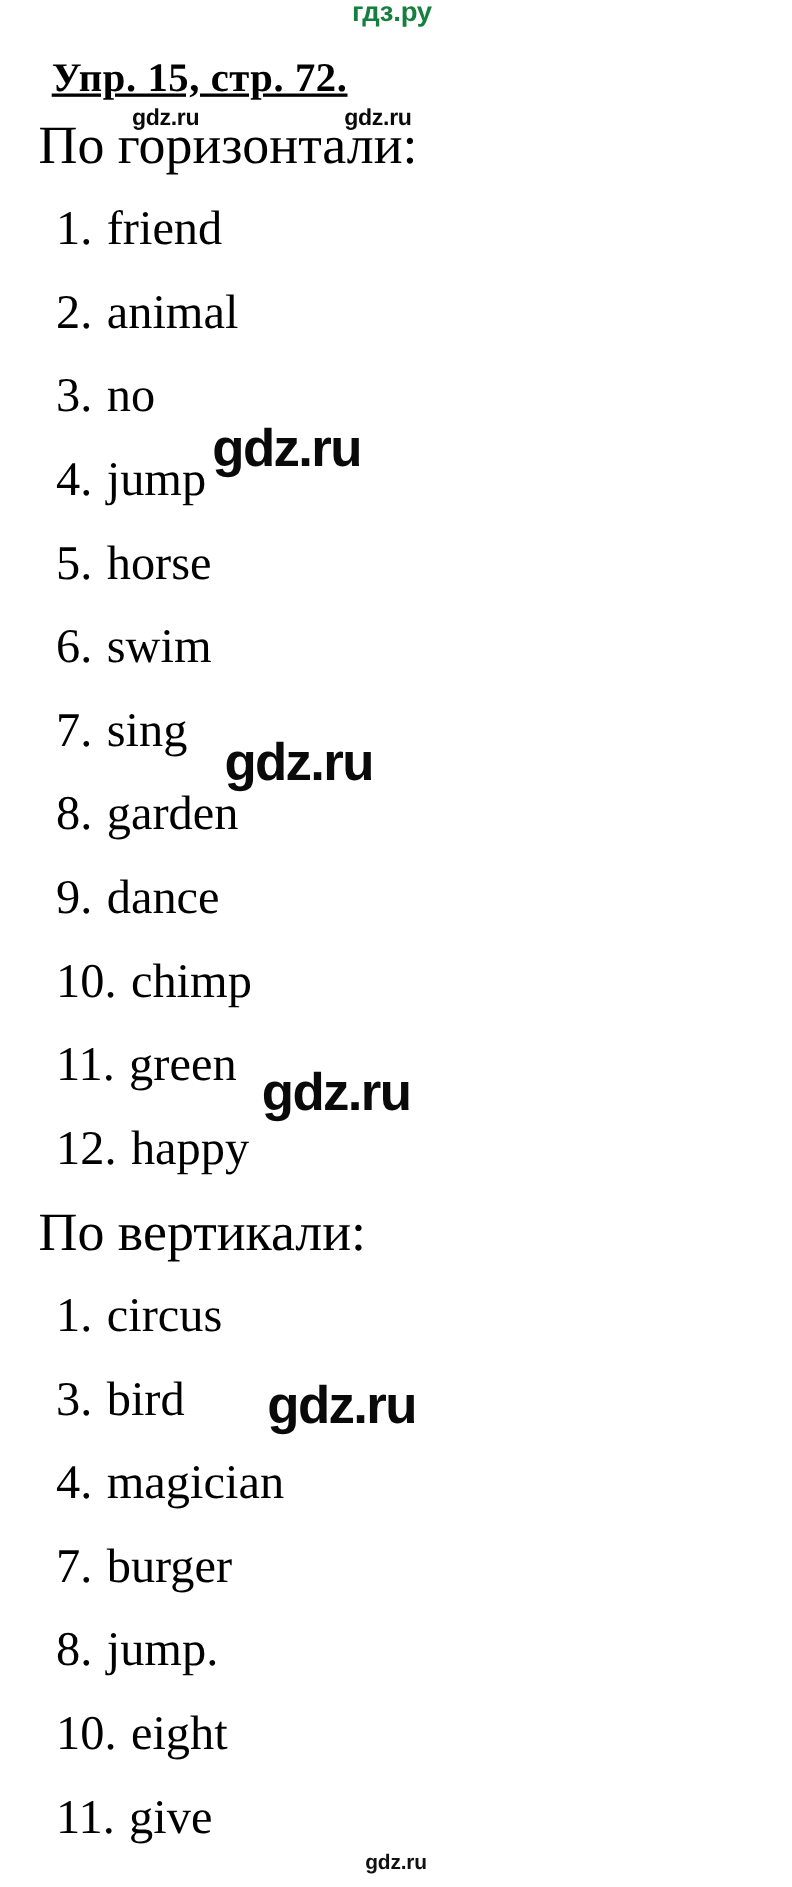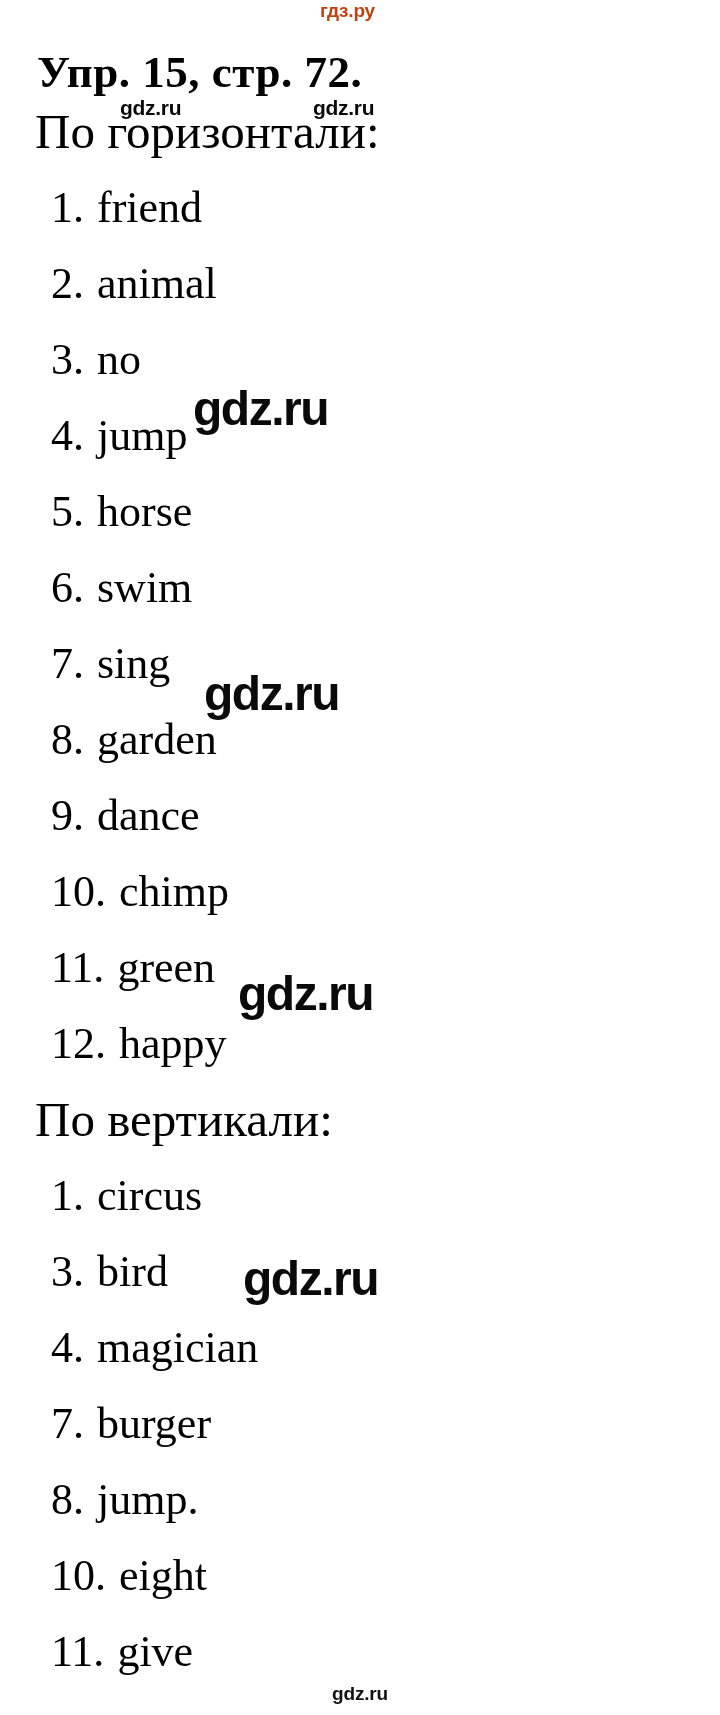--- a/index.html
+++ b/index.html
@@ -21,42 +21,43 @@
     overflow: hidden;
   }
 
   
   .site-logo {
     position: absolute;
     left: 320px;
     top: 0px;
     font-family: "Liberation Sans", "DejaVu Sans", sans-serif;
     font-weight: bold;
-    font-size: 19px;
+    font-size: 25px;
     letter-spacing: -0.2px;
-    color: #c2410c;
+    color: #15803d;
     line-height: 22px;
     white-space: nowrap;
   }
 
   
   .content {
     position: absolute;
     left: 35px;
     top: 44px;
     width: 660px;
   }
 
   .ex-title {
     font-weight: bold;
-    font-size: 45px;
+    font-size: 37px;
     line-height: 56px;
     letter-spacing: 0.5px;
     white-space: nowrap;
-    margin: 0 0 2px 2px;
+    margin: 0 0 2px 12px;
+    text-decoration: underline;
   }
 
   .section-head {
     font-size: 49px;
     line-height: 60px;
     white-space: nowrap;
     margin: 0;
     font-family: Liberation Serif, serif;
   }
 

